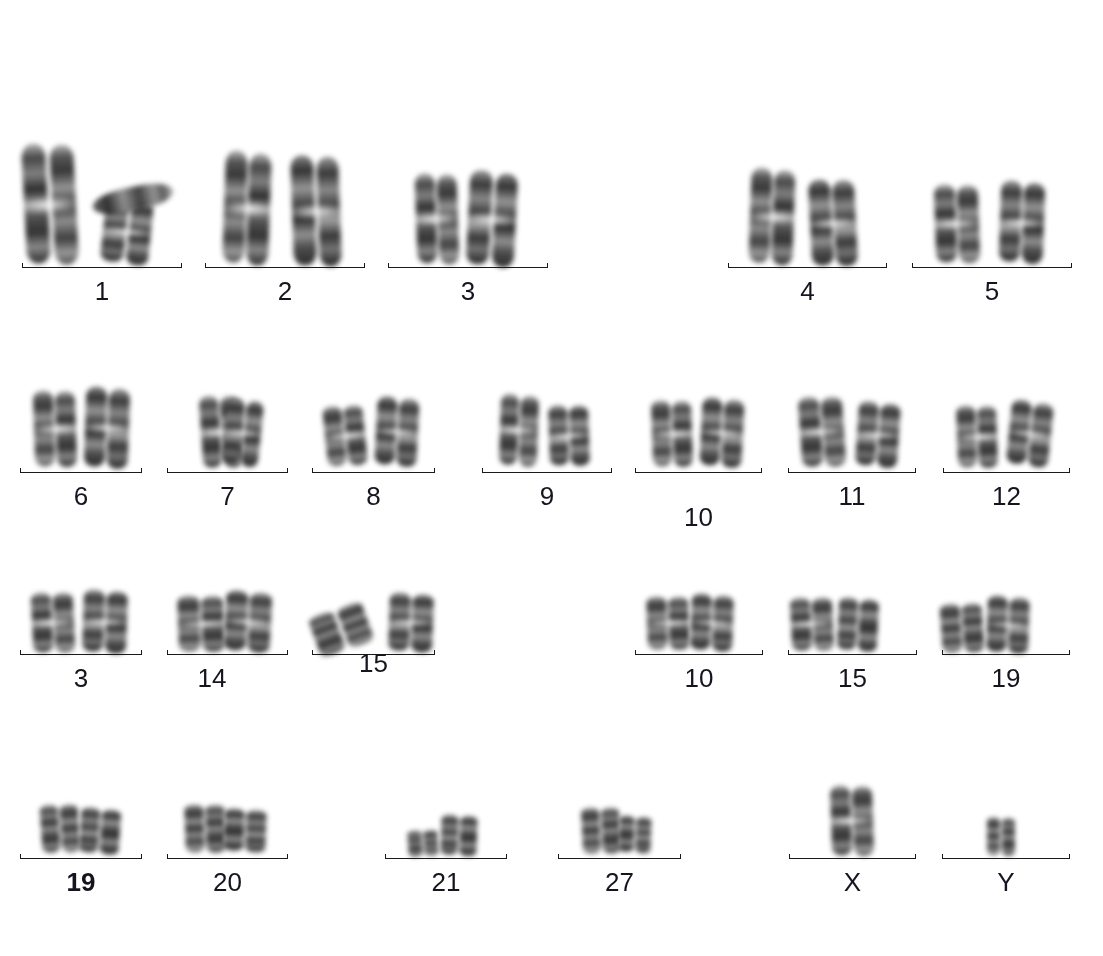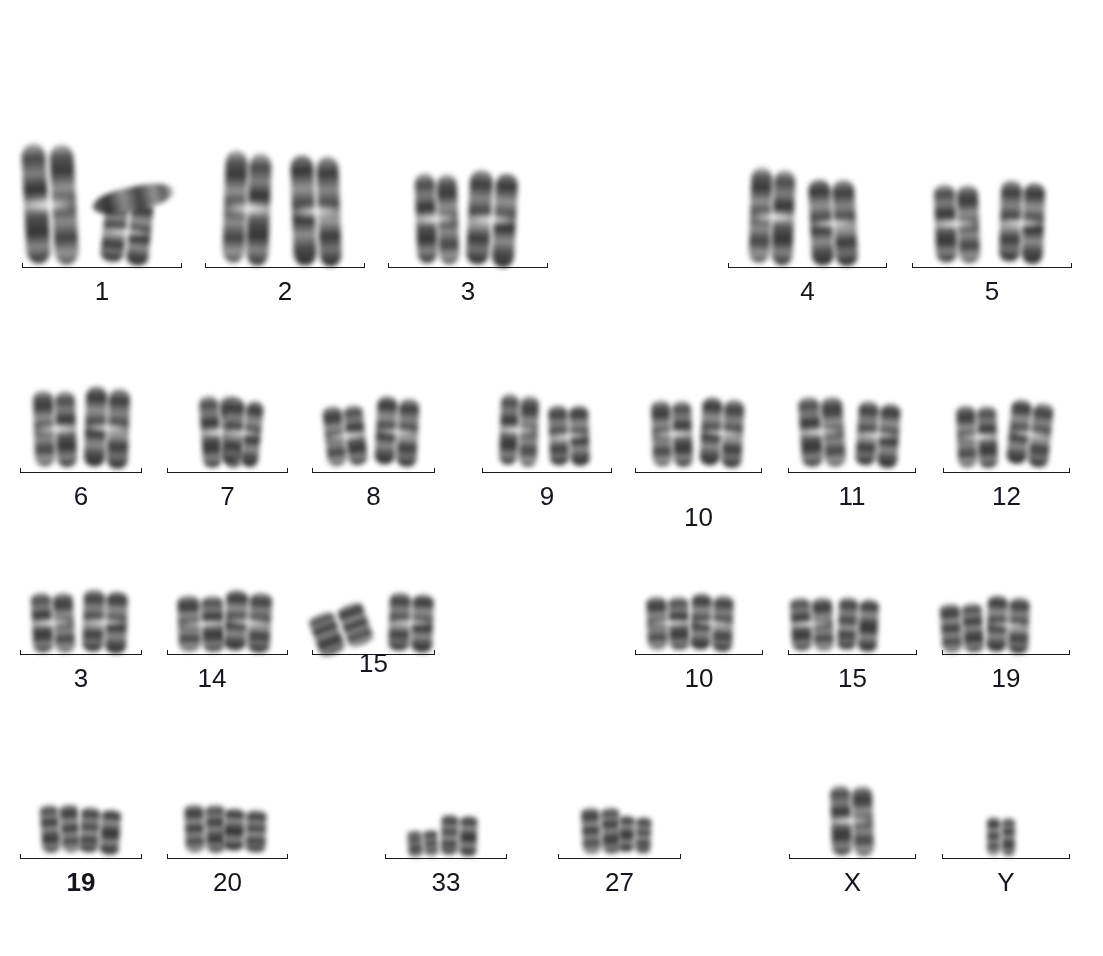--- a/index.html
+++ b/index.html
@@ -317,21 +317,21 @@
     <div class="group">
       <div class="chrom" style="left: 407px; top: 830px; width: 32px; height: 26px; transform: rotate(-4deg);">
         <div class="chromatid t1 p0"></div>
         <div class="chromatid t2 p2"></div>
       </div>
       <div class="chrom" style="left: 440px; top: 815px; width: 38px; height: 40px; transform: rotate(2deg);">
         <div class="chromatid t1 p1"></div>
         <div class="chromatid t2 p3"></div>
       </div>
       <div class="baseline" style="left: 385px; top: 854px; width: 122px;"></div>
-      <div class="glabel" style="left: 406px; top: 869px;">33</div>
+      <div class="glabel" style="left: 406px; top: 869px;">21</div>
     </div>
     <div class="group">
       <div class="chrom" style="left: 581px; top: 807px; width: 40px; height: 46px; transform: rotate(-3deg);">
         <div class="chromatid t1 p2"></div>
         <div class="chromatid t2 p0"></div>
       </div>
       <div class="chrom" style="left: 618px; top: 816px; width: 34px; height: 36px; transform: rotate(2deg);">
         <div class="chromatid t1 p3"></div>
         <div class="chromatid t2 p1"></div>
       </div>

